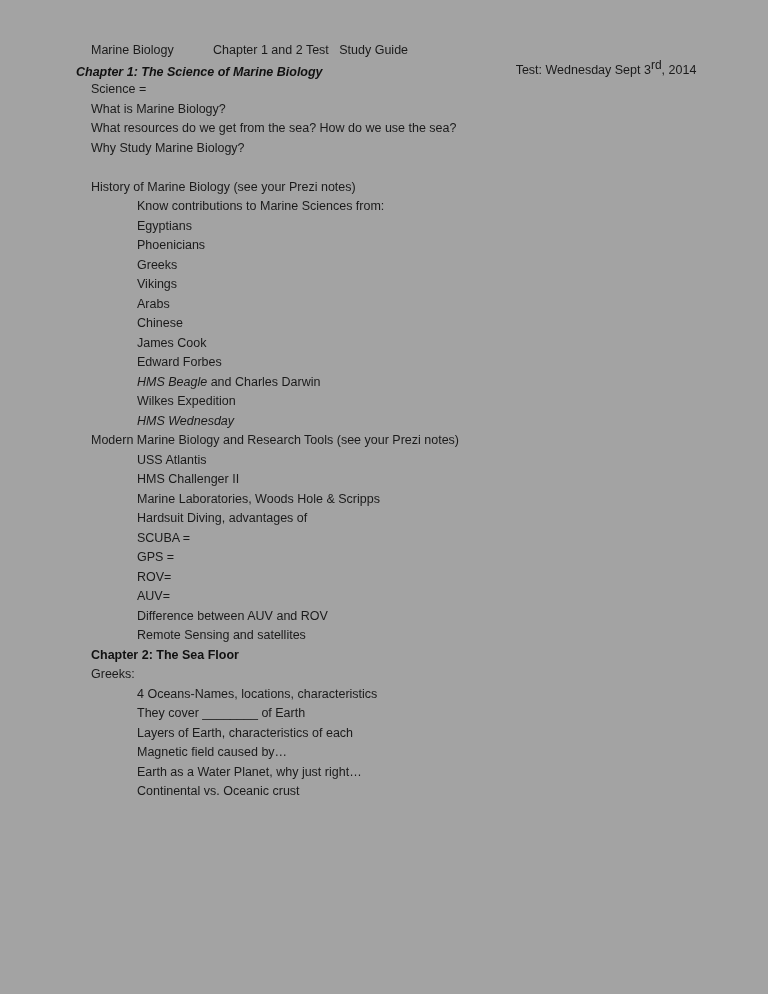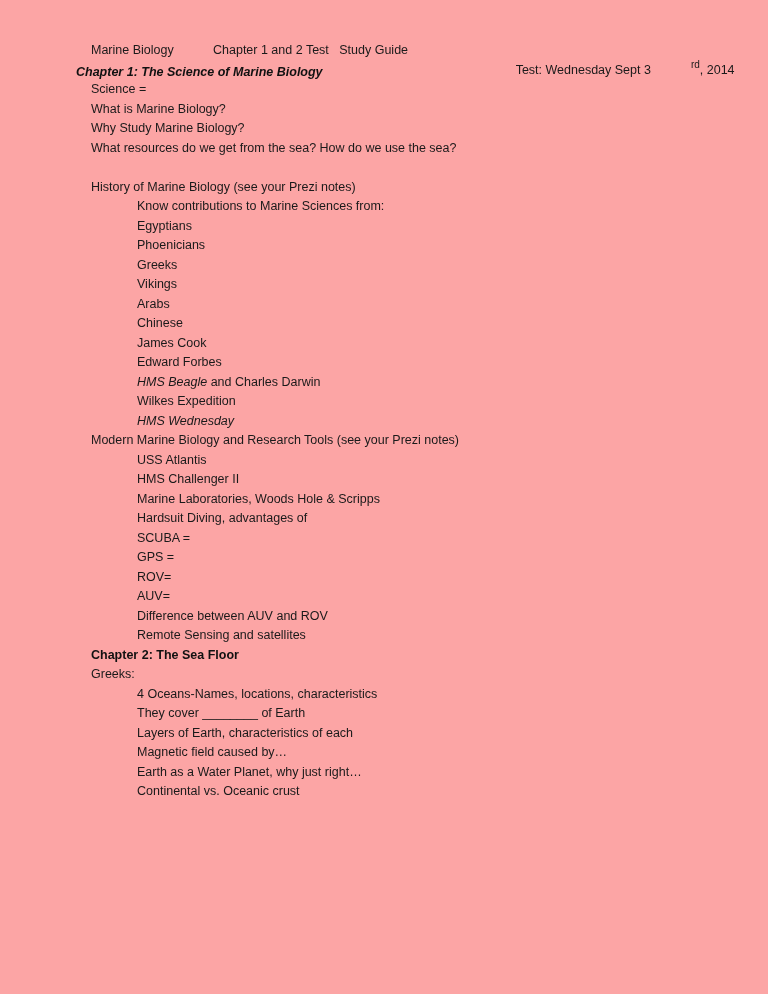--- a/index.html
+++ b/index.html
@@ -1,20 +1,20 @@
 <!DOCTYPE html>
 <html><head>
 <meta charset="utf-8">
 <style>
   html, body { margin: 0; padding: 0; background: #ffffff; }
   .page {
     position: relative;
     width: 768px;
     height: 994px;
-    background: #fca5a5;
+    background: #a3a3a3;
     overflow: hidden;
     font-family: "Liberation Sans", "DejaVu Sans", sans-serif;
     font-size: 12.5px;
     color: #1a1a1a;
   }
   .header-row {
     position: absolute;
     top: 41px;
     left: 0;
     width: 100%;
@@ -22,24 +22,23 @@
   }
   .hdr {
     position: absolute;
     white-space: pre;
     line-height: 19.5px;
   }
   .hdr-left   { left: 91px; }
   .hdr-center { left: 213px; }
   .hdr-right  { left: 495px; }
   .hdr-right sup {
-    font-size: 10px;
+    font-size: 12px;
     vertical-align: super;
     line-height: 0;
-    margin-left: 40px;
   }
   .heading1 {
     position: absolute;
     top: 63px;
     left: 76px;
     font-weight: 700;
     color: #111111;
     line-height: 19.5px;
     font-style: italic;
   }
@@ -69,22 +68,22 @@
     <span class="hdr hdr-right">
       <span>Test: Wednesday Sept 3</span><sup>rd</sup><span>, 2014</span>
     </span>
   </div>
 
   <div class="heading1">Chapter 1: The Science of Marine Biology</div>
 
   <div class="doc-body">
       <div class="line"><span>Science =</span></div>
       <div class="line"><span>What is Marine Biology?</span></div>
+      <div class="line"><span>What resources do we get from the sea? How do we use the sea?</span></div>
       <div class="line"><span>Why Study Marine Biology?</span></div>
-      <div class="line"><span>What resources do we get from the sea? How do we use the sea?</span></div>
       <div class="line"></div>
       <div class="line"><span>History of Marine Biology (see your Prezi notes)</span></div>
       <div class="line indent"><span>Know contributions to Marine Sciences from:</span></div>
       <div class="line indent"><span>Egyptians</span></div>
       <div class="line indent"><span>Phoenicians</span></div>
       <div class="line indent"><span>Greeks</span></div>
       <div class="line indent"><span>Vikings</span></div>
       <div class="line indent"><span>Arabs</span></div>
       <div class="line indent"><span>Chinese</span></div>
       <div class="line indent"><span>James Cook</span></div>

